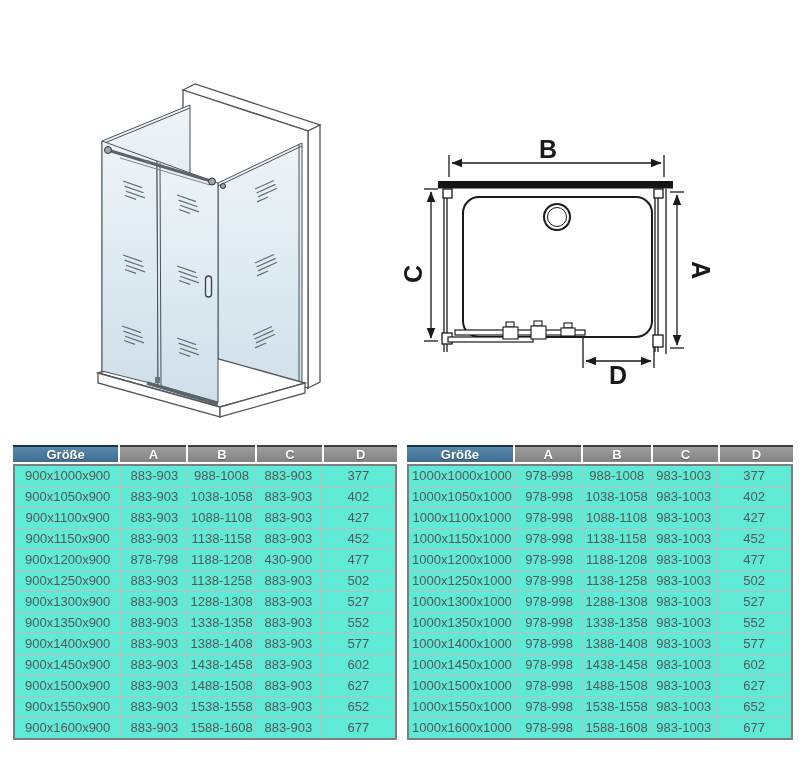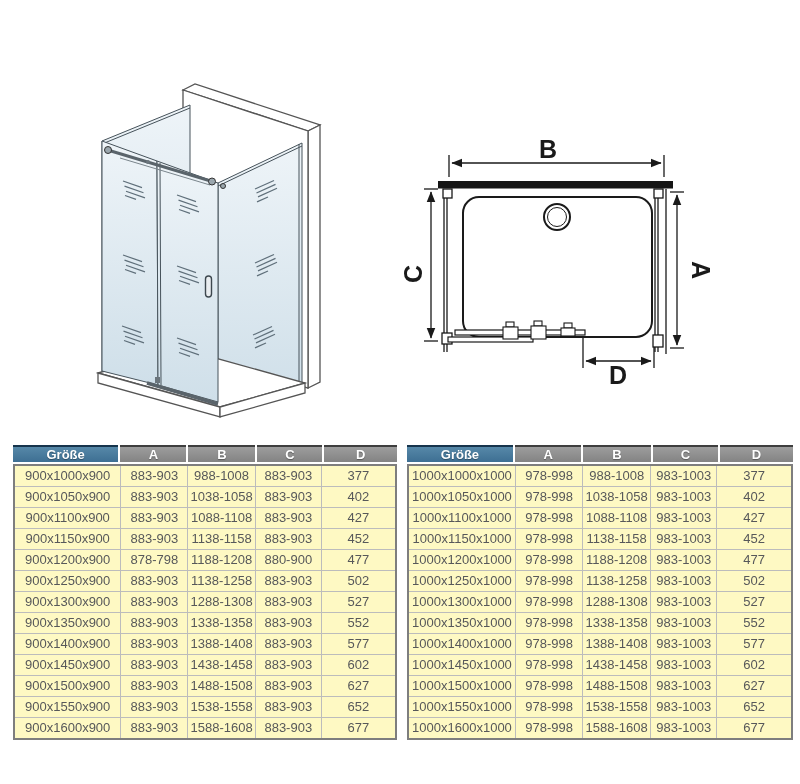--- a/index.html
+++ b/index.html
@@ -19,21 +19,21 @@
     color:var(--header_text,#fff);font-size:13px;font-weight:bold;
     background:linear-gradient(var(--dim_header_top,#9d9d9d),var(--dim_header_bottom,#838383));
     border-top:2px solid var(--dim_header_border,#3e3e3e);
     text-shadow:0 1px 1px rgba(0,0,0,.35);
   }
   .th-size{
     background:linear-gradient(var(--size_header_top,#5688a8),var(--size_header_bottom,#3e6f93));
     border-top:2px solid var(--size_header_border,#16344c);
   }
   .t-body{
-    margin-top:2px;background:#fef9c3;
+    margin-top:2px;background:#5eead4;
     border:2px solid var(--outer_border,#7e7e7e);
   }
   .td{
     height:20px;line-height:20px;text-align:center;
     font-size:13px;color:var(--body_text,#57585a);
     border-right:1px solid var(--grid_line,#bcbcbc);
     border-top:1px solid var(--grid_line,#bcbcbc);
     white-space:nowrap;overflow:hidden;
   }
   .tr:first-child .td{border-top:none;}
@@ -259,21 +259,21 @@
           <div class="td">900x1150x900</div>
           <div class="td">883-903</div>
           <div class="td">1138-1158</div>
           <div class="td">883-903</div>
           <div class="td">452</div>
         </div>
         <div class="tr">
           <div class="td">900x1200x900</div>
           <div class="td">878-798</div>
           <div class="td">1188-1208</div>
-          <div class="td">880-900</div>
+          <div class="td">430-900</div>
           <div class="td">477</div>
         </div>
         <div class="tr">
           <div class="td">900x1250x900</div>
           <div class="td">883-903</div>
           <div class="td">1138-1258</div>
           <div class="td">883-903</div>
           <div class="td">502</div>
         </div>
         <div class="tr">

